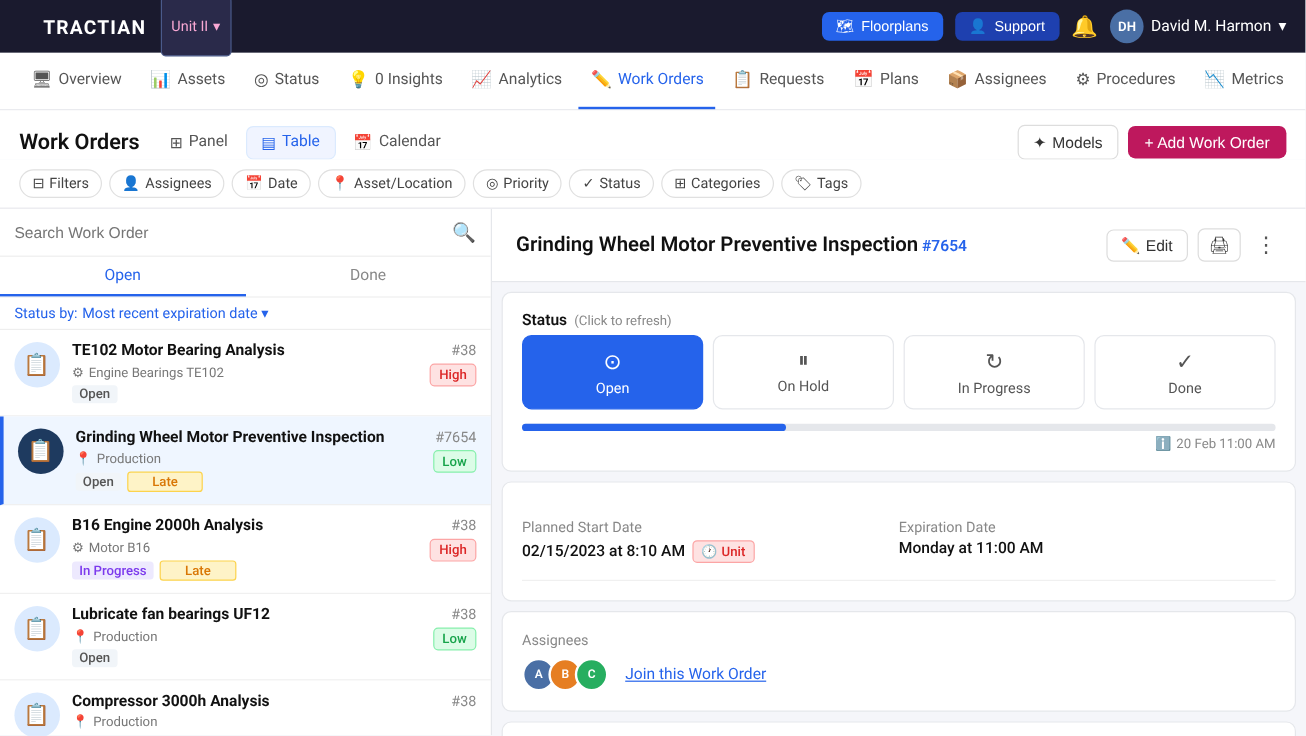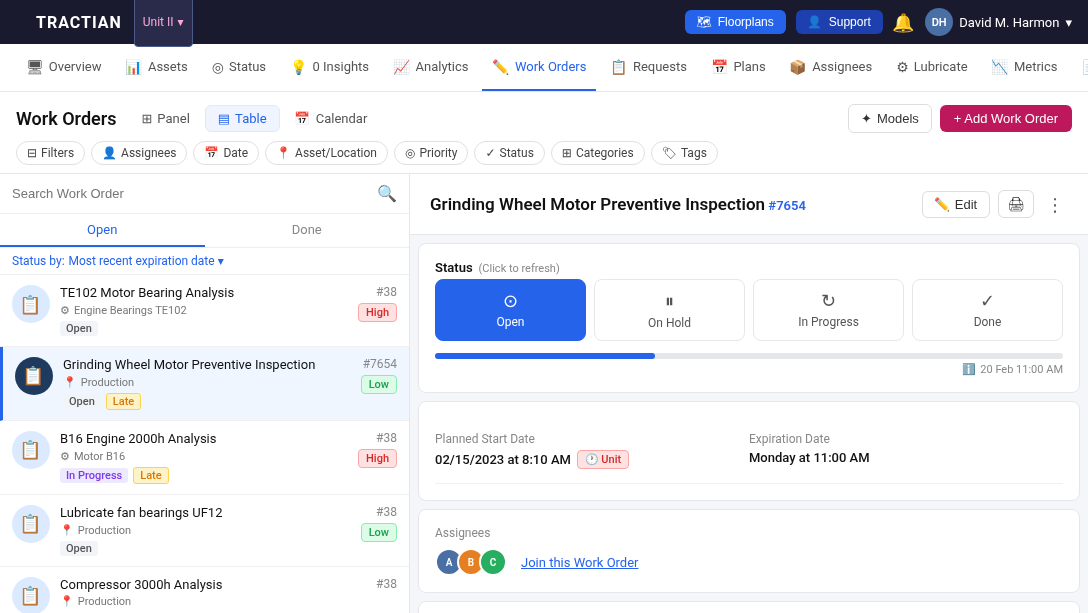--- a/index.html
+++ b/index.html
@@ -161,32 +161,32 @@
     }
     .wo-item.active { background: #eff6ff; border-left: 3px solid #2563eb; }
     .wo-item-icon {
       width: 38px; height: 38px; border-radius: 50%;
       display: flex; align-items: center; justify-content: center;
       font-size: 18px; flex-shrink: 0;
     }
     .icon-blue { background: #dbeafe; color: #2563eb; }
     .icon-dark { background: #1e3a5f; color: #fff; }
     .wo-item-body { flex: 1; }
-    .wo-item-title { font-size: 13px; font-weight: 400; color: #111; line-height: 1.3; }
+    .wo-item-title { font-size: 13px; font-weight: 700; color: #111; line-height: 1.3; }
     .wo-item-sub { font-size: 11px; color: #777; display: flex; align-items: center; gap: 4px; margin-top: 2px; }
     .wo-item-tags { display: flex; align-items: center; gap: 5px; margin-top: 4px; flex-wrap: wrap; }
     .wo-item-right { display: flex; flex-direction: column; align-items: flex-end; gap: 4px; flex-shrink: 0; }
     .wo-num { font-size: 12px; color: #888; }
     .badge {
       font-size: 11px; padding: 2px 7px; border-radius: 4px; font-weight: 500;
     }
     .badge-high { background: #fee2e2; color: #dc2626; border: 1px solid #fca5a5; }
     .badge-low { background: #dcfce7; color: #16a34a; border: 1px solid #86efac; }
     .badge-status-open { background: #f1f5f9; color: #555; font-size: 11px; padding: 1px 6px; border-radius: 3px; }
-    .badge-late { background: #fef3c7; color: #d97706; border: 1px solid #fcd34d; font-size: 11px; padding: 1px 6px; border-radius: 3px; }
+    .badge-late { background: #fef3c7; color: #d97706; border: 1px solid #fcd34d; font-size: 11px; padding: 1px 20px; border-radius: 3px; }
     .badge-in-progress { background: #ede9fe; color: #7c3aed; font-size: 11px; padding: 1px 6px; border-radius: 3px; }
 
     
     .right-panel {
       flex: 1;
       background: #f5f6fa;
       overflow-y: auto;
       padding: 0;
     }
     .detail-header {
@@ -315,21 +315,21 @@
   <div class="nav-item">
     <span class="nav-icon">📅</span>
     <span>Plans</span>
   </div>
   <div class="nav-item">
     <span class="nav-icon">📦</span>
     <span>Assignees</span>
   </div>
   <div class="nav-item">
     <span class="nav-icon">⚙</span>
-    <span>Lubricate</span>
+    <span>Procedures</span>
   </div>
   <div class="nav-item">
     <span class="nav-icon">📉</span>
     <span>Metrics</span>
   </div>
   <div class="nav-item">
     <span class="nav-icon">📄</span>
 
   </div>
 </nav>

